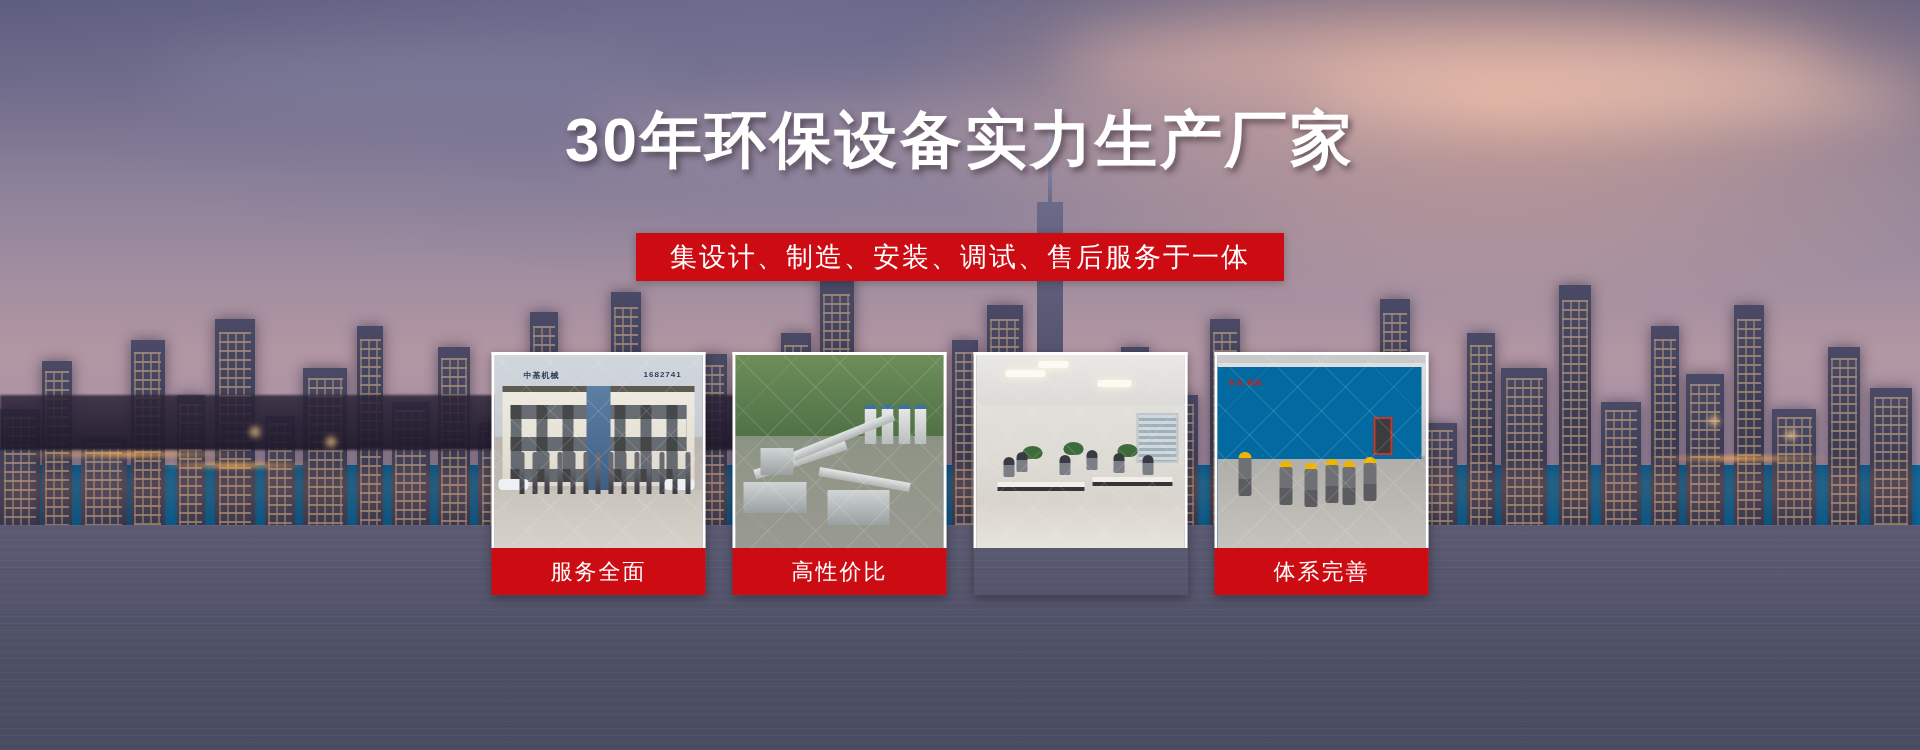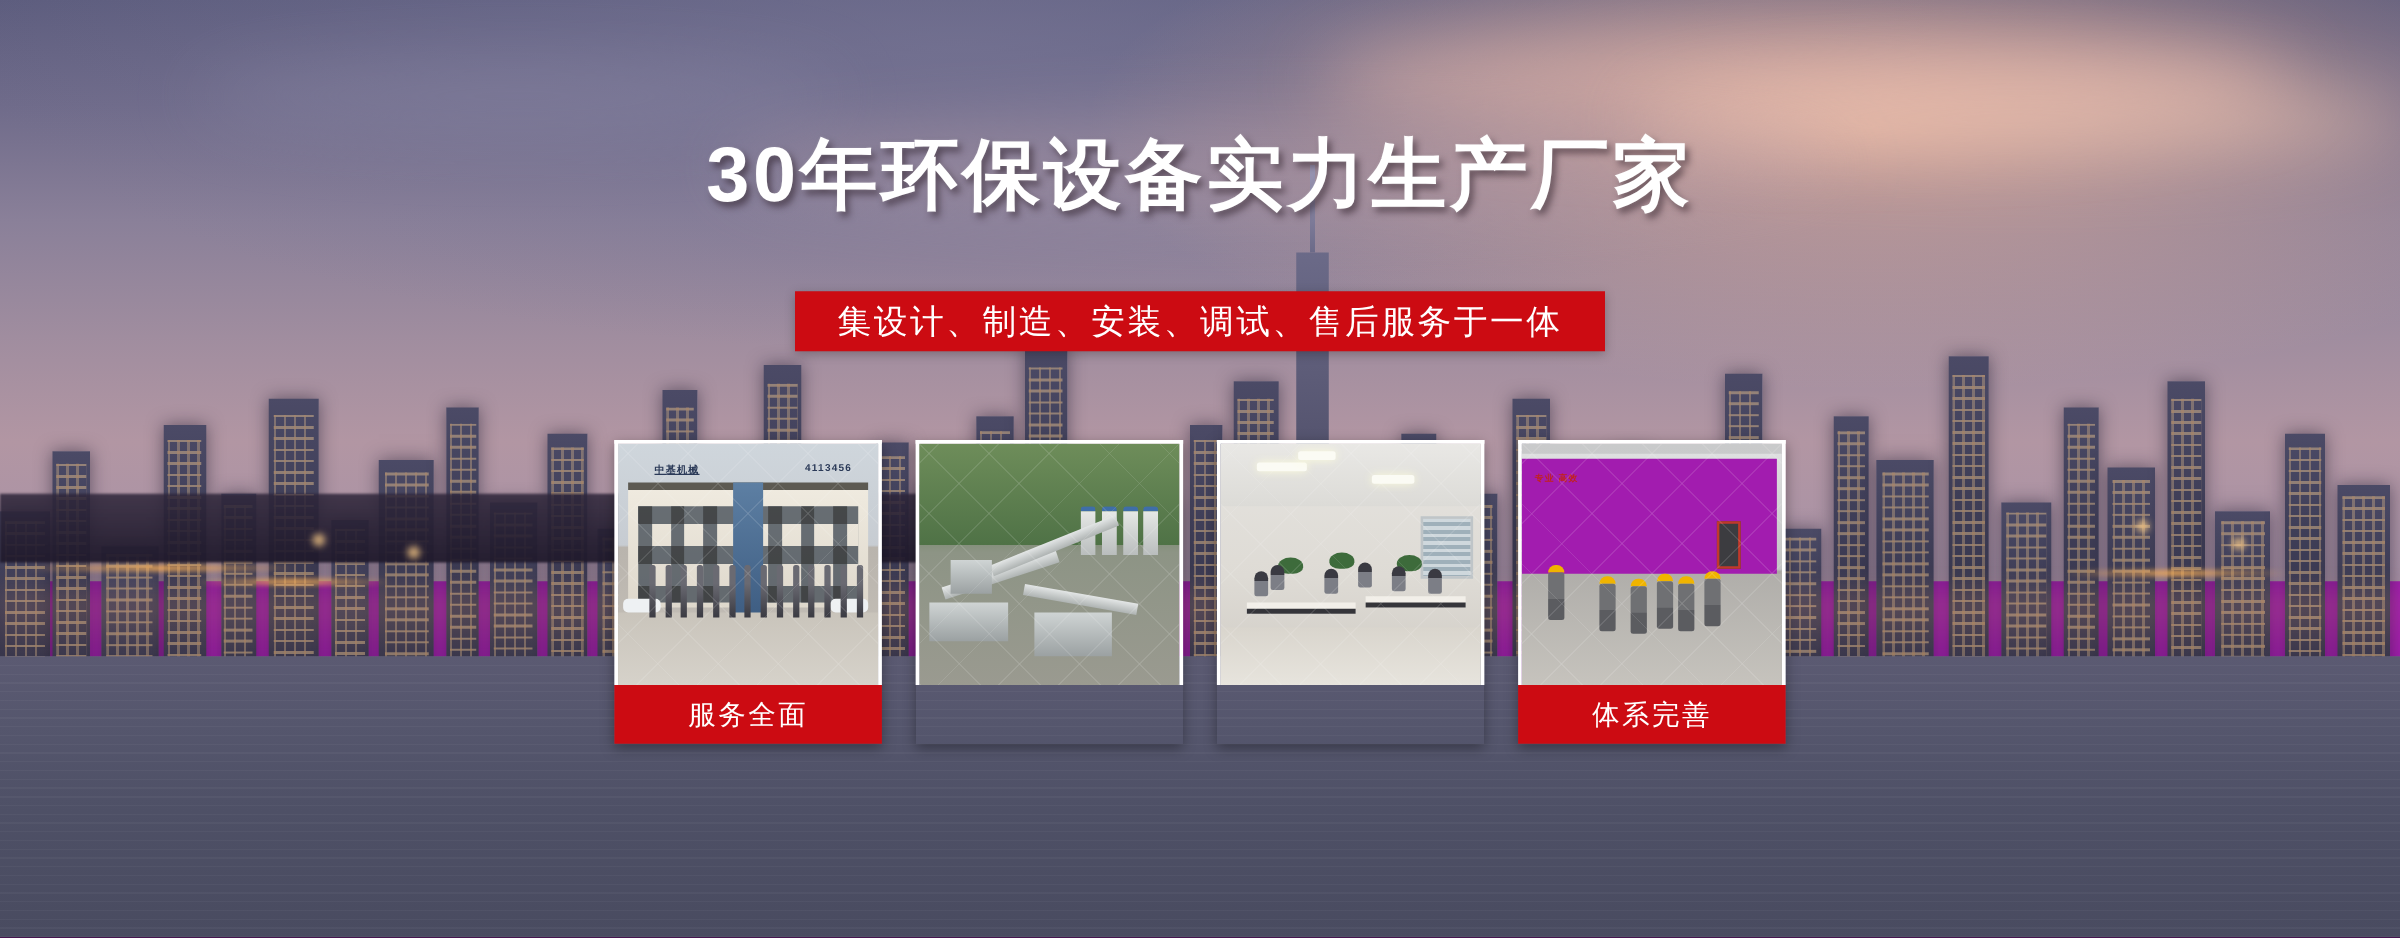--- a/index.html
+++ b/index.html
@@ -1,21 +1,21 @@
 <!DOCTYPE html>
 <html><head>
 <meta charset="utf-8">
 <style>
   * { margin:0; padding:0; box-sizing:border-box; }
   html,body { width:1920px; height:750px; overflow:hidden; background:#000; }
   body { font-family:"Liberation Sans","DejaVu Sans",sans-serif; }
 
   .banner {
     position:relative; width:1920px; height:750px; overflow:hidden;
-    background:#a21caf;
+    background:#0369a1;
   }
 
   
   .sky {
     position:absolute; inset:0 0 38% 0;
     background:
       radial-gradient(ellipse 900px 300px at 78% 22%, rgba(255,186,150,.55), rgba(255,186,150,0) 70%),
       radial-gradient(ellipse 1100px 340px at 40% 8%, rgba(120,118,150,.65), rgba(120,118,150,0) 72%),
       linear-gradient(180deg,#5d5d7e 0%, #6f6b8a 18%, #8a8099 38%, #a08d9f 58%, #b296a3 76%, #a791a6 100%);
   }
@@ -122,21 +122,21 @@
   .p1 .facade{ position:absolute; left:4%; right:4%; top:16%; height:52%;
                background:linear-gradient(180deg,#efeadf,#ded8cc);
                border-top:6px solid #5d5a52; }
   .p1 .facade::after{ content:""; position:absolute; inset:14% 4% 4% 4%;
        background:repeating-linear-gradient(90deg,#3b4550 0 11px, rgba(0,0,0,0) 11px 26px),
                   repeating-linear-gradient(180deg,#3b4550 0 14px, rgba(0,0,0,0) 14px 32px);
        background-blend-mode:multiply; opacity:.75;}
   .p1 .atrium{ position:absolute; left:44%; width:12%; top:16%; height:56%;
                background:linear-gradient(180deg,#5d7fa3,#3e5d82); }
   .p1 .logo{ position:absolute; left:14%; top:8%; font-size:8px; color:#2b3a58;
-             font-weight:bold; letter-spacing:1px;text-decoration:underline; }
+             font-weight:bold; letter-spacing:1px; }
   .p1 .phone{ position:absolute; right:10%; top:8%; font-size:8px; color:#2b3a58;
               font-weight:bold; letter-spacing:1px; }
   .p1 .plaza{ position:absolute; left:0; right:0; bottom:0; height:30%;
               background:linear-gradient(180deg,#c9c4bb,#d6d2ca); }
   .p1 .row{ position:absolute; left:12%; right:6%; bottom:28%; height:22%;
             display:flex; justify-content:space-between; }
   .p1 .row i{ display:block; width:5px; height:100%;
               background:linear-gradient(180deg,#6a6a72 35%, #3a3a42 100%); border-radius:2px 2px 0 0;}
   .p1 .car{ position:absolute; bottom:30%; width:30px; height:11px;
             background:#eef1f3; border-radius:4px; }
@@ -268,21 +268,21 @@
 
     <div class="subtitle-bar">集设计、制造、安装、调试、售后服务于一体</div>
 
     <div class="cards">
 
       <div class="card">
         <div class="card-photo p1">
           <div class="facade"></div>
           <div class="atrium"></div>
           <div class="logo">中基机械</div>
-          <div class="phone">4113456</div>
+          <div class="phone">1682741</div>
           <div class="plaza"></div>
           <div class="car carL"></div>
             <div class="car carR"></div>
           <div class="row">
               <i></i>
               <i></i>
               <i></i>
               <i></i>
               <i></i>
               <i></i>
@@ -308,20 +308,21 @@
           <div class="silo" style="right:24%;"></div>
           <div class="silo" style="right:32%;"></div>
           <div class="beam" style="left:8%;  top:52%; width:46%; height:10px; transform:rotate(-18deg);"></div>
           <div class="beam" style="left:26%; top:40%; width:52%; height:9px;  transform:rotate(-22deg);"></div>
           <div class="beam" style="left:40%; top:62%; width:44%; height:9px;  transform:rotate(10deg);"></div>
           <div class="shed" style="left:4%;  top:66%; width:30%; height:16%;"></div>
           <div class="shed" style="left:44%; top:70%; width:30%; height:18%;"></div>
           <div class="shed" style="left:12%; top:48%; width:16%; height:14%;"></div>
           <div class="wm"></div>
         </div>
+        <div class="card-label">高性价比</div>
       </div>
 
       <div class="card">
         <div class="card-photo p3">
           <div class="ceil"></div>
           <div class="panel" style="left:14%; top:8%;  width:40px;"></div>
           <div class="panel" style="left:58%; top:13%; width:34px;"></div>
           <div class="panel" style="left:30%; top:3%;  width:30px;"></div>
           <div class="win"></div>
           <div class="plant" style="left:22%; top:47%;"></div>

